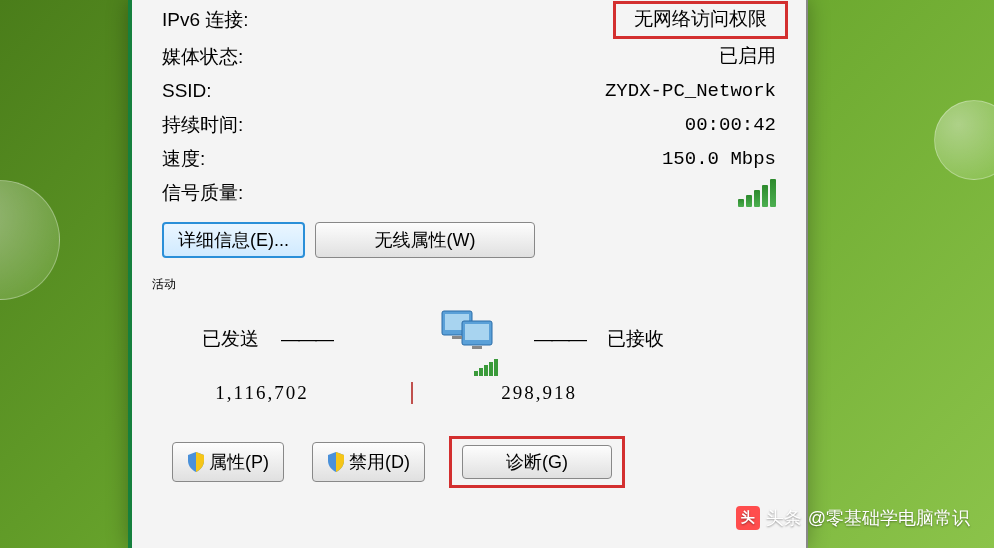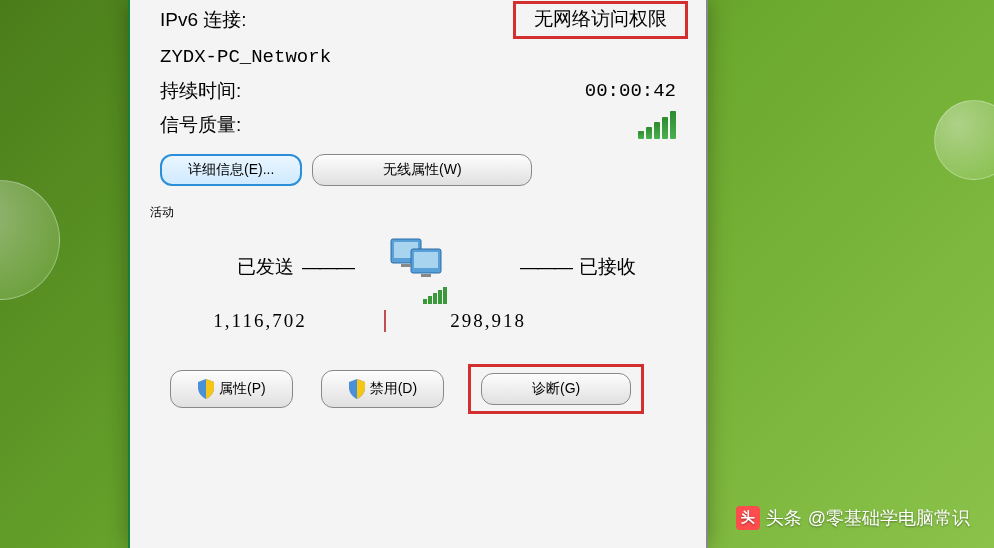--- a/index.html
+++ b/index.html
@@ -17,24 +17,24 @@
       background: radial-gradient(circle at 30% 30%, rgba(255,255,255,0.4), rgba(200,255,150,0.1));
       border: 1px solid rgba(255,255,255,0.3);
     }
     .bubble1 { width: 120px; height: 120px; left: -60px; top: 180px; }
     .bubble2 { width: 80px; height: 80px; right: -20px; top: 100px; }
     
     .dialog {
       position: absolute;
       left: 128px;
       top: 0;
-      width: 580px;
+      width: 680px;
       height: 548px;
       background: #f4f4f4;
-      border-left: 2px solid #15803d;
+      border-left: 4px solid #15803d;
       border-right: 2px solid #888;
       box-shadow: 0 0 20px rgba(0,0,0,0.3);
     }
     .content {
       padding: 0 30px 10px 30px;
       font-size: 19px;
       color: #000;
     }
     .info-row {
       display: flex;
@@ -61,25 +61,25 @@
       background: linear-gradient(to bottom, #2d8a2d, #4caf50);
       border-radius: 1px;
     }
     .b1{height:8px}.b2{height:12px}.b3{height:17px}.b4{height:22px}.b5{height:28px}
     
     .btn {
       display: inline-flex;
       align-items: center;
       justify-content: center;
       gap: 4px;
-      padding: 4px 26px;
-      font-size: 14px;
+      padding: 4px 14px;
+      font-size: 18px;
       background: linear-gradient(to bottom, #fdfdfd, #e0e0e0);
       border: 1px solid #888;
-      border-radius: 12px;
+      border-radius: 4px;
       cursor: pointer;
       min-height: 32px;
     }
     .btn-blue {
       border: 2px solid #2a8fd8;
       background: linear-gradient(to bottom, #eaf6ff, #d0eaff);
     }
     .btn-row { margin-top: 12px; display: flex; gap: 10px; }
     
     .section-title {
@@ -89,21 +89,21 @@
     }
     .activity-grid {
       display: grid;
       grid-template-columns: 1fr auto 1fr;
       align-items: center;
       text-align: center;
       gap: 0 30px;
       margin: 10px 0 8px 0;
       padding: 0 40px;
     }
-    .act-label { font-size: 19px; display: flex; align-items: center; justify-content: flex-end; gap: 8px; }
+    .act-label { font-size: 19px; display: flex; align-items: center; justify-content: flex-start; gap: 22px; }
     .act-dash { letter-spacing: -2px; }
     .net-icon { font-size: 48px; position: relative; }
     .net-icon svg { width: 70px; height: 60px; }
     .mini-bars {
       position: absolute;
       bottom: -2px; right: 6px;
       display: inline-flex; align-items: flex-end; gap: 1px;
     }
     .mini-bars span { width: 4px; background: #3a9a3a; }
     .mb1{height:5px}.mb2{height:8px}.mb3{height:11px}.mb4{height:14px}.mb5{height:17px}
@@ -159,25 +159,34 @@
 <div class="bubble bubble1"></div>
 <div class="bubble bubble2"></div>
 
 <div class="dialog">
   <div class="content">
     <div class="info-row">
       <span class="label">IPv6 连接:</span>
       <span class="value highlight-box">无网络访问权限</span>
     </div>
     <div class="info-row">
+      <span class="label">媒体状态:</span>
+      <span class="value">已启用</span>
+    </div>
+    <div class="info-row">
+      <span class="label">SSID:</span>
       <span class="value">ZYDX-PC_Network</span>
     </div>
     <div class="info-row">
       <span class="label">持续时间:</span>
       <span class="value">00:00:42</span>
+    </div>
+    <div class="info-row">
+      <span class="label">速度:</span>
+      <span class="value">150.0 Mbps</span>
     </div>
     <div class="info-row">
       <span class="label">信号质量:</span>
       <span class="signal-bars">
         <span class="b1"></span>
           <span class="b2"></span>
           <span class="b3"></span>
           <span class="b4"></span>
           <span class="b5"></span>
       </span>

